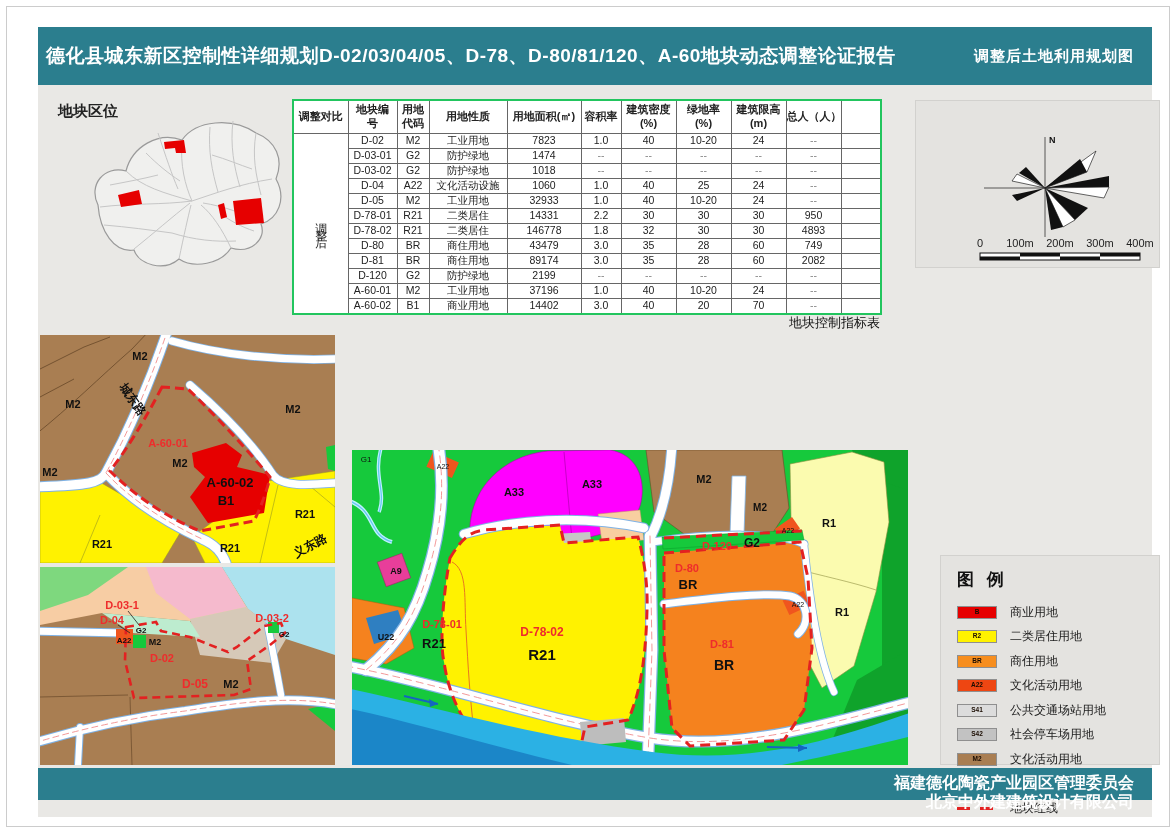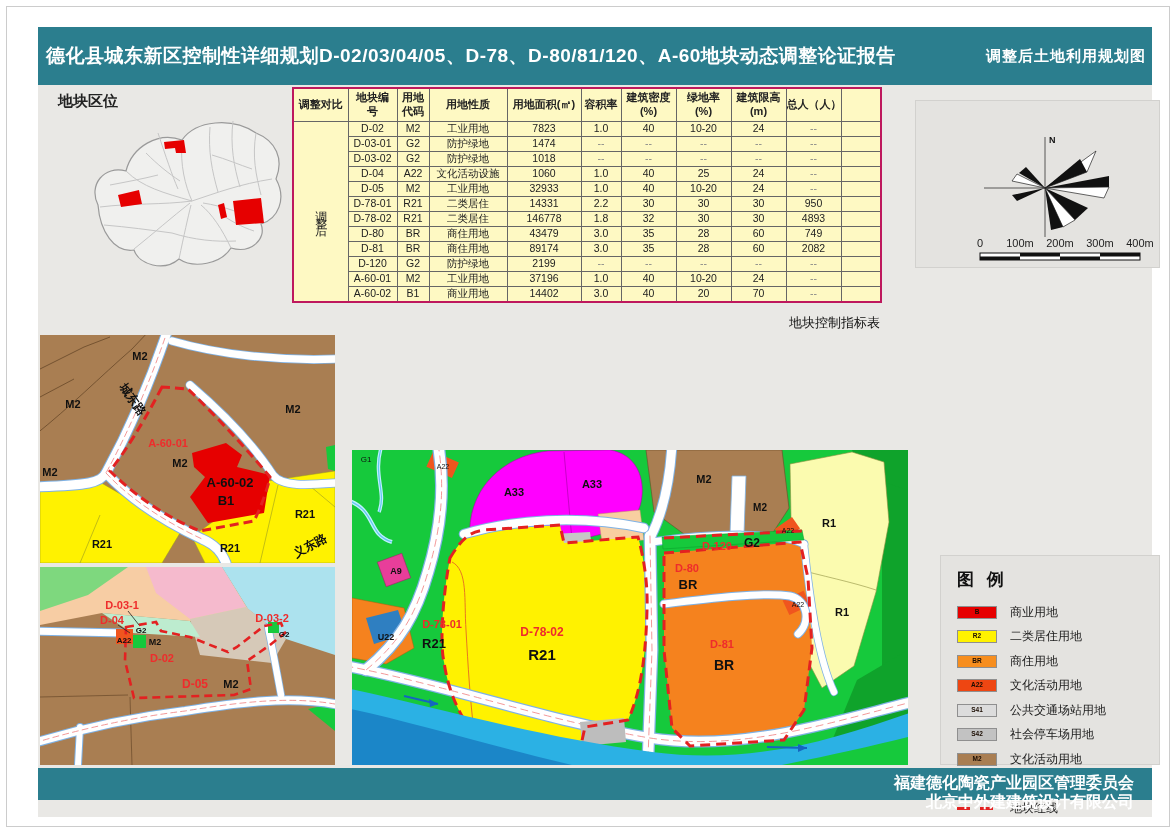--- a/index.html
+++ b/index.html
@@ -2,29 +2,29 @@
 <html><head>
 <meta charset="utf-8">
 <style>
   html,body{margin:0;padding:0;}
   body{width:1176px;height:833px;position:relative;background:#ffffff;
        font-family:"Liberation Sans",sans-serif;overflow:hidden;}
   .frame{position:absolute;left:6px;top:6px;right:6px;bottom:6px;border:1px solid #cscs;
          border:1px solid #cccccc;pointer-events:none;}
   .content{position:absolute;left:38px;top:27px;width:1114px;height:790px;background:#e9e8e5;}
   .bar{position:absolute;left:0;width:100%;background:#2b7e8e;color:#fff;box-sizing:border-box;}
-  .header-bar{top:0;height:58px;display:flex;align-items:center;justify-content:space-between;padding:0 6px 0 8px;}
+  .header-bar{top:0;height:58px;display:flex;align-items:center;justify-content:space-between;padding:0 18px 0 8px;}
   .header-title{font-size:19px;font-weight:bold;letter-spacing:0.5px;}
   .header-subtitle{font-size:15px;font-weight:bold;letter-spacing:1px;}
   .footer-bar{top:741px;height:32px;text-align:right;padding:5px 18px;font-weight:bold;font-size:16px;line-height:19px;}
   .panel{position:absolute;background:#e4e3e0;border:1px solid #d2d1ce;box-sizing:border-box;}
   .sec-title{position:absolute;font-size:15px;font-weight:bold;color:#222;}
   
-  #idx-table{position:absolute;left:254px;top:60px;width:588px;border-collapse:collapse;
-             table-layout:fixed;background:#fef9c3;font-size:10.5px;color:#222;border:2px solid #be185d;}
+  #idx-table{position:absolute;left:254px;top:72px;width:588px;border-collapse:collapse;
+             table-layout:fixed;background:#ffffff;font-size:10.5px;color:#222;border:2px solid #22c55e;}
   #idx-table td,#idx-table th{border:1px solid #666;text-align:center;padding:0;height:14px;
              line-height:1.1;overflow:hidden;white-space:nowrap;font-weight:normal;}
   #idx-table thead th{height:32px;font-weight:bold;font-size:11px;vertical-align:middle;}
   #idx-table thead th div{line-height:1.25;}
   #idx-table td.vert{writing-mode:vertical-rl;text-orientation:upright;letter-spacing:7px;
              font-size:12px;vertical-align:middle;text-align:center;}
   #idx-table td.dim{color:#888;}
   .tbl-caption{position:absolute;left:254px;top:287px;width:588px;text-align:right;
                font-size:13px;font-weight:normal;color:#111;}
   
@@ -48,21 +48,21 @@
 
 <div class="frame"></div>
 
 <div class="content">
 
   <div class="bar header-bar">
     <span class="header-title">德化县城东新区控制性详细规划D-02/03/04/05、D-78、D-80/81/120、A-60地块动态调整论证报告</span>
     <span class="header-subtitle">调整后土地利用规划图</span>
   </div>
 
-  <div class="sec-title" style="left:20px;top:65px;">地块区位</div>
+  <div class="sec-title" style="left:20px;top:75px;">地块区位</div>
   <svg width="220" height="180" viewBox="0 0 220 180" style="position:absolute;left:32px;top:86px;">
     <g>
       <path d="M28,92 C18,72 34,52 56,58 C62,34 88,18 112,27 C126,7 162,4 186,20 C206,28 214,46 206,66 C217,86 208,106 191,111 C197,126 181,141 161,135 C151,151 124,156 109,146 C94,159 69,152 64,137 C44,140 30,118 28,92 Z" fill="#f0f0ee" stroke="#9a9a9a" stroke-width="1.2"></path>
     </g>
     <g stroke="#c6c6c6" stroke-width="1" fill="none">
       <path d="M30,94 C62,90 92,92 122,88"></path>
         <path d="M122,88 C146,80 170,71 202,66"></path>
       <path d="M56,58 C72,74 94,80 122,88"></path>
         <path d="M112,28 C110,52 115,72 122,88"></path>
       <path d="M88,20 C96,44 102,62 108,76"></path>

